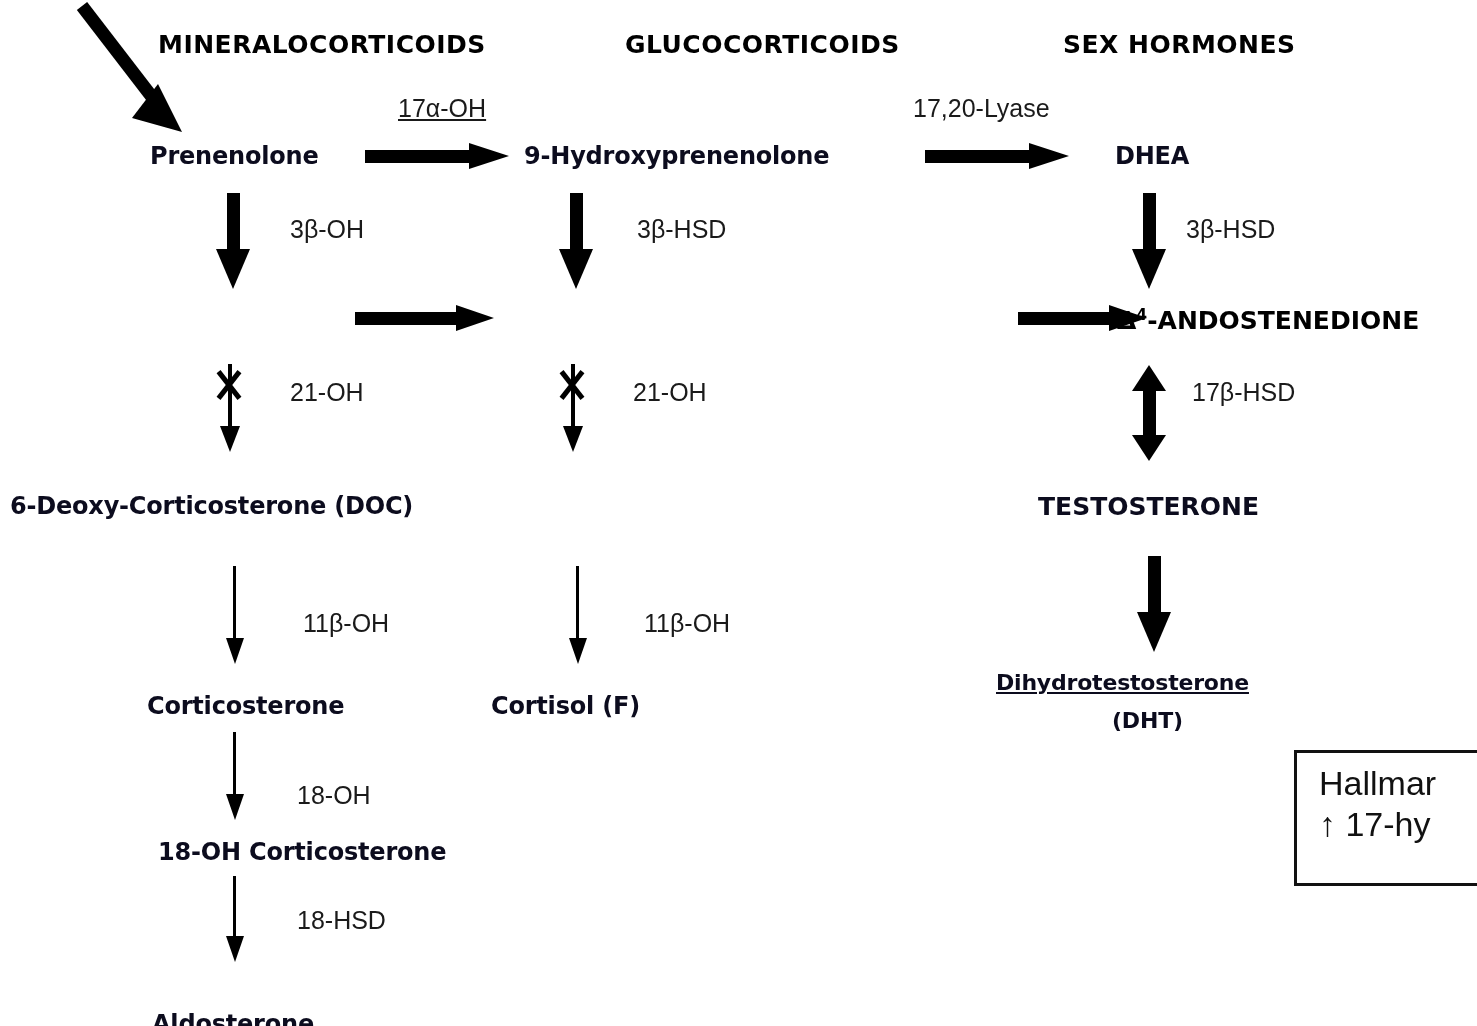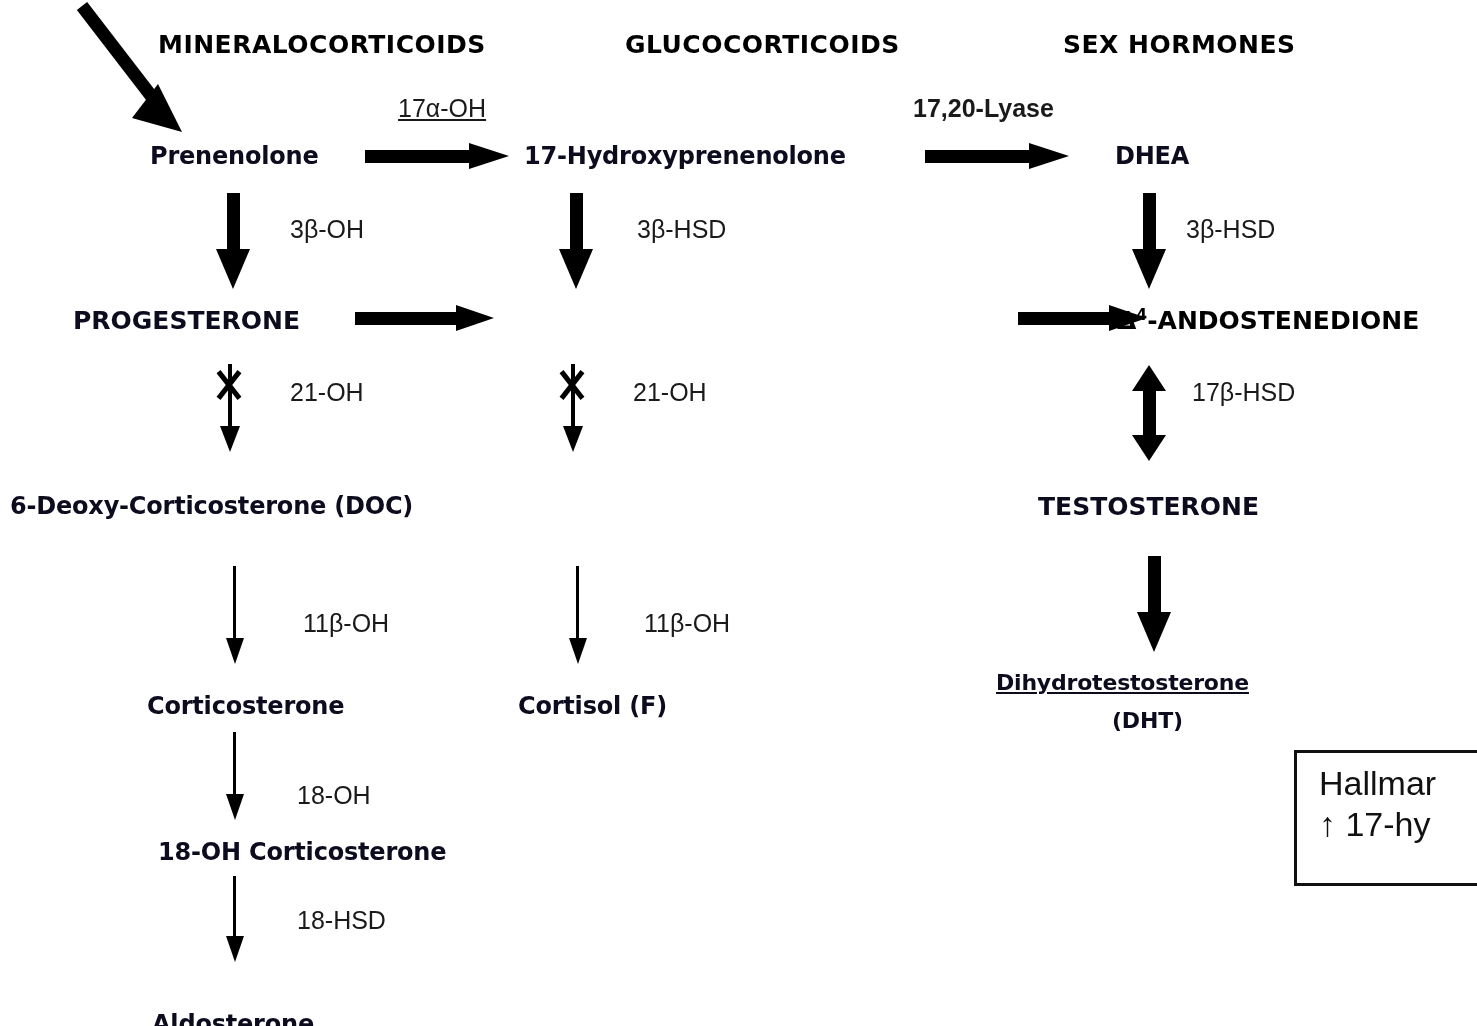--- a/index.html
+++ b/index.html
@@ -164,23 +164,23 @@
 
   <div class="metab abs" style="left:150px; top:142px;">Prenenolone</div>
 
   <div class="enzyme abs" style="left:398px; top:94px;text-decoration:underline;">17α-OH</div>
 
   <div class="h-arrow" style="left:365px; top:143px; width:145px; height:26px;">
     <div class="shaft" style="top:7px; width:108px; height:13px;"></div>
     <div class="head" style="left:104px; top:0px; border-width:13px 0 13px 40px;"></div>
   </div>
 
-  <div class="metab abs" style="left:524px; top:142px;">17-Hydroxyprenenolone</div>
-
-  <div class="enzyme abs" style="left:913px; top:94px;font-weight:bold;">17,20-Lyase</div>
+  <div class="metab abs" style="left:524px; top:142px;">9-Hydroxyprenenolone</div>
+
+  <div class="enzyme abs" style="left:913px; top:94px;">17,20-Lyase</div>
 
   <div class="h-arrow" style="left:925px; top:143px; width:145px; height:26px;">
     <div class="shaft" style="top:7px; width:108px; height:13px;"></div>
     <div class="head" style="left:104px; top:0px; border-width:13px 0 13px 40px;"></div>
   </div>
 
   <div class="metab abs" style="left:1115px; top:142px;">DHEA</div>
 
   <div class="v-arrow" style="left:216px; top:193px; width:34px; height:95px;">
     <div class="shaft" style="left:11px; width:13px; height:62px;"></div>
@@ -193,21 +193,20 @@
     <div class="head" style="left:0px; top:56px; border-width:40px 17px 0 17px;"></div>
   </div>
   <div class="enzyme abs" style="left:637px; top:215px;">3β-HSD</div>
 
   <div class="v-arrow" style="left:1132px; top:193px; width:34px; height:95px;">
     <div class="shaft" style="left:11px; width:13px; height:62px;"></div>
     <div class="head" style="left:0px; top:56px; border-width:40px 17px 0 17px;"></div>
   </div>
   <div class="enzyme abs" style="left:1186px; top:215px;">3β-HSD</div>
 
-  <div class="metab caps abs" style="left:73px; top:306px;">PROGESTERONE</div>
 
   <div class="h-arrow" style="left:355px; top:305px; width:140px; height:26px;">
     <div class="shaft" style="top:7px; width:105px; height:13px;"></div>
     <div class="head" style="left:101px; top:0px; border-width:13px 0 13px 38px;"></div>
   </div>
 
 
   <div class="h-arrow" style="left:1018px; top:305px; width:130px; height:26px;">
     <div class="shaft" style="top:7px; width:95px; height:13px;"></div>
     <div class="head" style="left:91px; top:0px; border-width:13px 0 13px 38px;"></div>
@@ -261,21 +260,21 @@
   </div>
   <div class="enzyme abs" style="left:644px; top:609px;">11β-OH</div>
 
   <div class="v-arrow" style="left:1137px; top:556px; width:34px; height:96px;">
     <div class="shaft" style="left:11px; width:13px; height:62px;"></div>
     <div class="head" style="left:0px; top:56px; border-width:40px 17px 0 17px;"></div>
   </div>
 
   <div class="metab abs" style="left:147px; top:692px;">Corticosterone</div>
 
-  <div class="metab abs" style="left:518px; top:692px;">Cortisol (F)</div>
+  <div class="metab abs" style="left:491px; top:692px;">Cortisol (F)</div>
 
   <div class="metab small abs" style="left:996px; top:670px;text-decoration:underline;">Dihydrotestosterone</div>
   <div class="metab small abs" style="left:1112px; top:708px;">(DHT)</div>
 
   <div class="thin-arrow" style="left:222px; top:732px; width:26px; height:92px;">
     <div class="shaft" style="left:11px; width:3px; height:72px;"></div>
     <div class="head" style="left:4px; top:62px; border-width:26px 9px 0 9px;"></div>
   </div>
   <div class="enzyme abs" style="left:297px; top:781px;">18-OH</div>
 

